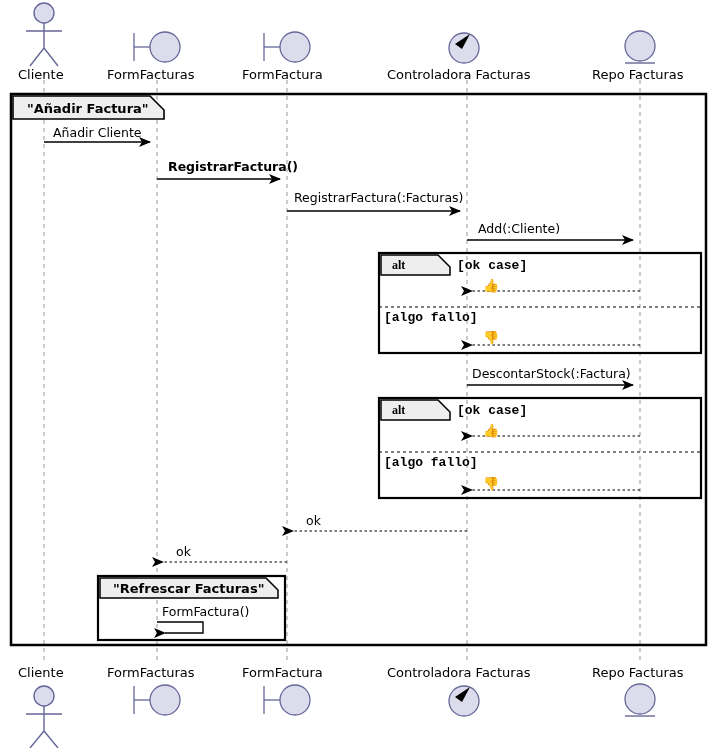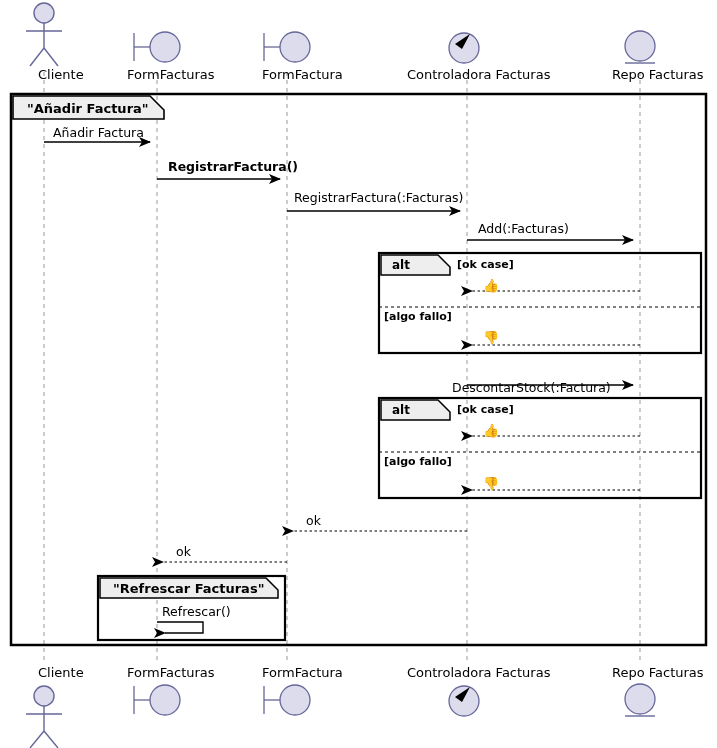--- a/index.html
+++ b/index.html
@@ -1,23 +1,23 @@
 <!DOCTYPE html>
 <html><head>
 <meta charset="utf-8">
 <style>
   html,body{margin:0;padding:0;background:#ffffff;}
   body{font-family:"DejaVu Sans","Liberation Sans",sans-serif;}
   #stage{position:relative;width:717px;height:748px;overflow:hidden;background:#ffffff;}
   #stage svg{position:absolute;left:0;top:0;}
   .lbl{position:absolute;font-size:12.5px;color:#000;white-space:nowrap;line-height:1;}
-  .lbl.b{font-weight:bold;font-size:12px;}
-  .lbl.guard{font-weight:bold;font-size:11px;}
+  .lbl.b{font-weight:bold;font-size:12px;font-family:Liberation Serif, serif;}
+  .lbl.guard{font-weight:bold;font-size:13px;font-family:Liberation Mono, monospace;}
   .lbl.frm{font-weight:bold;font-size:13px;}
-  .lbl.hd{font-size:13px;margin-left:20px;}
+  .lbl.hd{font-size:13px;}
   .glyph{position:absolute;font-size:13px;line-height:1;color:#222;}
 </style>
 </head>
 <body>
 
 <div id="stage">
 
   <svg width="717" height="748">
     <defs>
       <marker id="ah" markerWidth="12" markerHeight="10" refX="11" refY="5" orient="auto" markerUnits="userSpaceOnUse">
@@ -150,26 +150,26 @@
   <div class="lbl frm" style="left:27px;  top:102px;">"Añadir Factura"</div>
   <div class="lbl b" style="left:392px; top:259px;">alt</div>
   <div class="lbl b" style="left:392px; top:404px;">alt</div>
   <div class="lbl frm" style="left:113px; top:582px;">"Refrescar Facturas"</div>
 
   <div class="lbl guard" style="left:457px; top:259px;">[ok case]</div>
   <div class="lbl guard" style="left:384px; top:311px;">[algo fallo]</div>
   <div class="lbl guard" style="left:457px; top:404px;">[ok case]</div>
   <div class="lbl guard" style="left:384px; top:456px;">[algo fallo]</div>
 
-  <div class="lbl" style="left:53px;  top:127px;">Añadir Factura</div>
+  <div class="lbl" style="left:53px;  top:127px;">Añadir Cliente</div>
   <div class="lbl" style="left:168px; top:161px;font-weight:bold;">RegistrarFactura()</div>
   <div class="lbl" style="left:294px; top:192px;">RegistrarFactura(:Facturas)</div>
-  <div class="lbl" style="left:478px; top:223px;">Add(:Facturas)</div>
+  <div class="lbl" style="left:478px; top:223px;">Add(:Cliente)</div>
   <div class="glyph" style="left:483px; top:279px;">👍</div>
   <div class="glyph" style="left:483px; top:331px;">👎</div>
-  <div class="lbl" style="left:452px; top:368px;margin-top:14px;">DescontarStock(:Factura)</div>
+  <div class="lbl" style="left:472px; top:368px;">DescontarStock(:Factura)</div>
   <div class="glyph" style="left:483px; top:424px;">👍</div>
   <div class="glyph" style="left:483px; top:477px;">👎</div>
   <div class="lbl" style="left:306px; top:515px;">ok</div>
   <div class="lbl" style="left:176px; top:546px;">ok</div>
-  <div class="lbl" style="left:162px; top:606px;">Refrescar()</div>
+  <div class="lbl" style="left:162px; top:606px;">FormFactura()</div>
 
 </div>
 
 </body></html>

